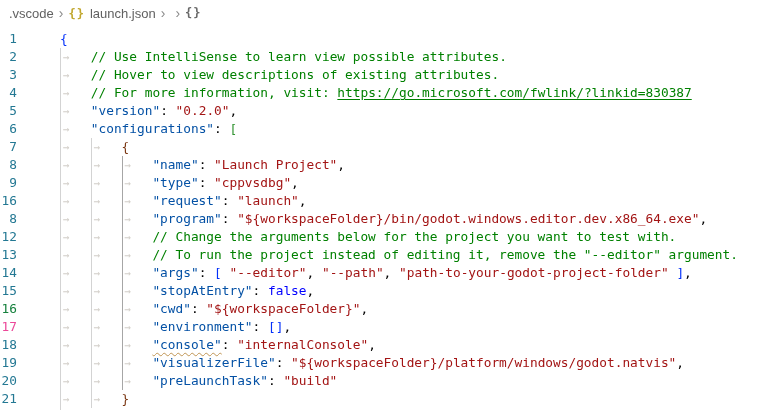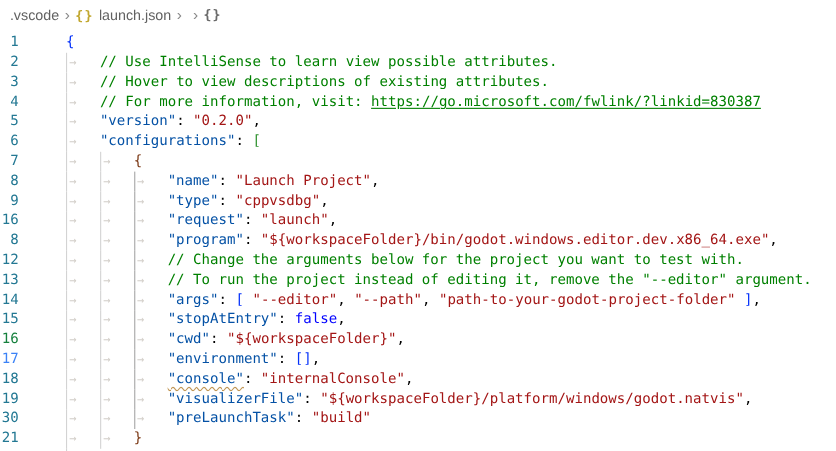--- a/index.html
+++ b/index.html
@@ -114,33 +114,33 @@
       </div>
       <div class="line">
         <div class="num" style="color: rgb(35, 120, 147);">15</div>
         <div class="code"><span class="tab" style="border-left-color: rgb(211, 211, 211);"><span class="tab-arrow" style="color: rgb(211, 207, 201);">→</span></span><span class="tab" style="border-left-color: rgb(211, 211, 211);"><span class="tab-arrow" style="color: rgb(211, 207, 201);">→</span></span><span class="tab" style="border-left-color: rgb(166, 166, 166);"><span class="tab-arrow" style="color: rgb(211, 207, 201);">→</span></span><span style="color: rgb(4, 81, 165);">"stopAtEntry"</span><span style="color: rgb(0, 0, 0);">: </span><span style="color: rgb(0, 0, 255);">false</span><span style="color: rgb(0, 0, 0);">,</span></div>
       </div>
       <div class="line">
         <div class="num" style="color: #15803d;">16</div>
         <div class="code"><span class="tab" style="border-left-color: rgb(211, 211, 211);"><span class="tab-arrow" style="color: rgb(211, 207, 201);">→</span></span><span class="tab" style="border-left-color: rgb(211, 211, 211);"><span class="tab-arrow" style="color: rgb(211, 207, 201);">→</span></span><span class="tab" style="border-left-color: rgb(166, 166, 166);"><span class="tab-arrow" style="color: rgb(211, 207, 201);">→</span></span><span style="color: rgb(4, 81, 165);">"cwd"</span><span style="color: rgb(0, 0, 0);">: </span><span style="color: rgb(163, 21, 21);">"${workspaceFolder}"</span><span style="color: rgb(0, 0, 0);">,</span></div>
       </div>
       <div class="line">
-        <div class="num" style="color: #3b82f6;">17</div>
+        <div class="num" style="color: #ec4899;">17</div>
         <div class="code"><span class="tab" style="border-left-color: rgb(211, 211, 211);"><span class="tab-arrow" style="color: rgb(211, 207, 201);">→</span></span><span class="tab" style="border-left-color: rgb(211, 211, 211);"><span class="tab-arrow" style="color: rgb(211, 207, 201);">→</span></span><span class="tab" style="border-left-color: rgb(166, 166, 166);"><span class="tab-arrow" style="color: rgb(211, 207, 201);">→</span></span><span style="color: rgb(4, 81, 165);">"environment"</span><span style="color: rgb(0, 0, 0);">: </span><span style="color: rgb(4, 49, 250);">[]</span><span style="color: rgb(0, 0, 0);">,</span></div>
       </div>
       <div class="line">
         <div class="num" style="color: rgb(35, 120, 147);">18</div>
         <div class="code"><span class="tab" style="border-left-color: rgb(211, 211, 211);"><span class="tab-arrow" style="color: rgb(211, 207, 201);">→</span></span><span class="tab" style="border-left-color: rgb(211, 211, 211);"><span class="tab-arrow" style="color: rgb(211, 207, 201);">→</span></span><span class="tab" style="border-left-color: rgb(166, 166, 166);"><span class="tab-arrow" style="color: rgb(211, 207, 201);">→</span></span><span class="warn" style="color: rgb(4, 81, 165); text-decoration-color: rgb(192, 149, 83);">"console"</span><span style="color: rgb(0, 0, 0);">: </span><span style="color: rgb(163, 21, 21);">"internalConsole"</span><span style="color: rgb(0, 0, 0);">,</span></div>
       </div>
       <div class="line">
         <div class="num" style="color: rgb(35, 120, 147);">19</div>
         <div class="code"><span class="tab" style="border-left-color: rgb(211, 211, 211);"><span class="tab-arrow" style="color: rgb(211, 207, 201);">→</span></span><span class="tab" style="border-left-color: rgb(211, 211, 211);"><span class="tab-arrow" style="color: rgb(211, 207, 201);">→</span></span><span class="tab" style="border-left-color: rgb(166, 166, 166);"><span class="tab-arrow" style="color: rgb(211, 207, 201);">→</span></span><span style="color: rgb(4, 81, 165);">"visualizerFile"</span><span style="color: rgb(0, 0, 0);">: </span><span style="color: rgb(163, 21, 21);">"${workspaceFolder}/platform/windows/godot.natvis"</span><span style="color: rgb(0, 0, 0);">,</span></div>
       </div>
       <div class="line">
-        <div class="num" style="color: rgb(35, 120, 147);">30</div>
+        <div class="num" style="color: rgb(35, 120, 147);">20</div>
         <div class="code"><span class="tab" style="border-left-color: rgb(211, 211, 211);"><span class="tab-arrow" style="color: rgb(211, 207, 201);">→</span></span><span class="tab" style="border-left-color: rgb(211, 211, 211);"><span class="tab-arrow" style="color: rgb(211, 207, 201);">→</span></span><span class="tab" style="border-left-color: rgb(166, 166, 166);"><span class="tab-arrow" style="color: rgb(211, 207, 201);">→</span></span><span style="color: rgb(4, 81, 165);">"preLaunchTask"</span><span style="color: rgb(0, 0, 0);">: </span><span style="color: rgb(163, 21, 21);">"build"</span></div>
       </div>
       <div class="line">
         <div class="num" style="color: rgb(35, 120, 147);">21</div>
         <div class="code"><span class="tab" style="border-left-color: rgb(211, 211, 211);"><span class="tab-arrow" style="color: rgb(211, 207, 201);">→</span></span><span class="tab" style="border-left-color: rgb(211, 211, 211);"><span class="tab-arrow" style="color: rgb(211, 207, 201);">→</span></span><span style="color: rgb(123, 56, 20);">}</span></div>
       </div>
       <div class="line">
         <div class="num" style="color: rgb(35, 120, 147);">22</div>
         <div class="code"><span class="tab" style="border-left-color: rgb(211, 211, 211);"><span class="tab-arrow" style="color: rgb(211, 207, 201);">→</span></span><span style="color: rgb(49, 147, 49);">]</span></div>
       </div>

